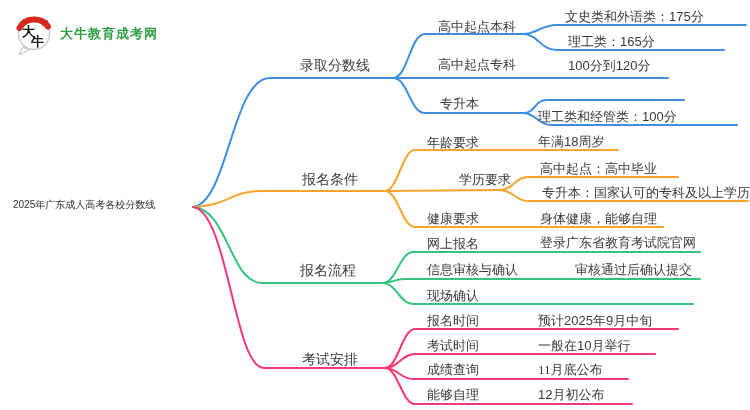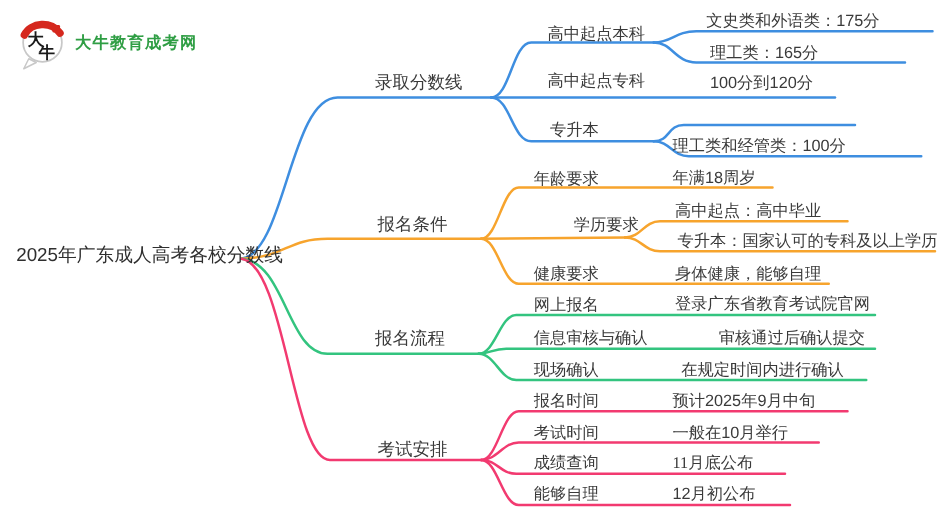--- a/index.html
+++ b/index.html
@@ -2,21 +2,21 @@
 <html><head>
 <meta charset="utf-8">
 <style>
   html,body{margin:0;padding:0;background:#fff;}
   #canvas{
     position:relative;width:750px;height:410px;background:#ffffff;overflow:hidden;
     font-family:"Liberation Sans","DejaVu Sans",sans-serif;color:#3a3a3a;
   }
   #wires{position:absolute;left:0;top:0;}
   .lbl{position:absolute;white-space:nowrap;font-size:13px;line-height:15px;color:#3a3a3a;}
-  .root-lbl{font-size:15px;line-height:18px;color:#2f2f2f;font-weight:500;}
+  .root-lbl{font-size:10px;line-height:18px;color:#2f2f2f;font-weight:500;}
   .l2{font-size:14px;}
   
   .logo{position:absolute;left:14px;top:12px;display:flex;align-items:center;gap:6px;}
   .logo-text{display:flex;flex-direction:column;line-height:1.1;}
   .logo-name{font-size:13px;font-weight:bold;letter-spacing:1px;}
   .logo-domain{font-size:12.5px;font-weight:bold;margin-top:2px;}
 </style>
 </head>
 <body>
 
@@ -89,21 +89,20 @@
   <div class="lbl" style="left:540px;top:161px;">高中起点：高中毕业</div>
   <div class="lbl" style="left:542px;top:185px;">专升本：国家认可的专科及以上学历</div>
   <div class="lbl" style="left:427px;top:211px;">健康要求</div>
   <div class="lbl" style="left:540px;top:211px;">身体健康，能够自理</div>
 
   <div class="lbl" style="left:427px;top:236px;">网上报名</div>
   <div class="lbl" style="left:540px;top:235px;">登录广东省教育考试院官网</div>
   <div class="lbl" style="left:427px;top:262px;">信息审核与确认</div>
   <div class="lbl" style="left:575px;top:262px;">审核通过后确认提交</div>
   <div class="lbl" style="left:427px;top:288px;">现场确认</div>
-  <div class="lbl" style="left:545px;top:288px;">在规定时间内进行确认</div>
 
   <div class="lbl" style="left:427px;top:313px;">报名时间</div>
   <div class="lbl" style="left:538px;top:313px;">预计2025年9月中旬</div>
   <div class="lbl" style="left:427px;top:338px;">考试时间</div>
   <div class="lbl" style="left:538px;top:338px;">一般在10月举行</div>
   <div class="lbl" style="left:427px;top:362px;">成绩查询</div>
   <div class="lbl" style="left:538px;top:362px;font-family:Liberation Serif, serif;">11月底公布</div>
   <div class="lbl" style="left:427px;top:387px;">能够自理</div>
   <div class="lbl" style="left:538px;top:387px;">12月初公布</div>
 

